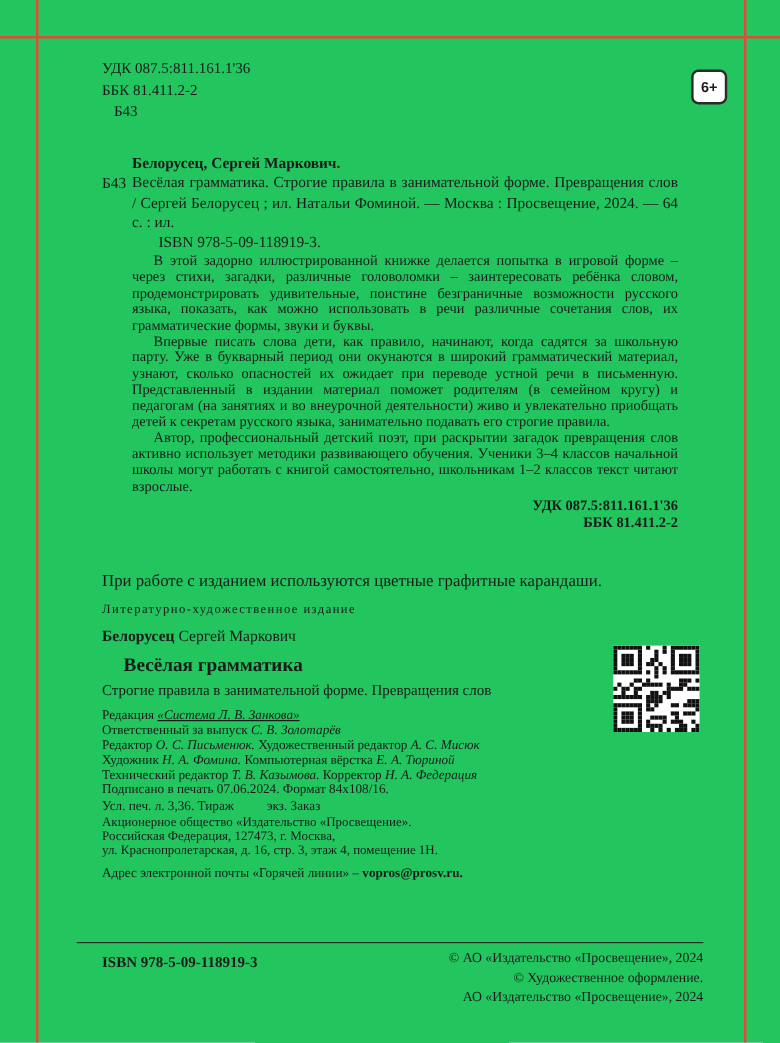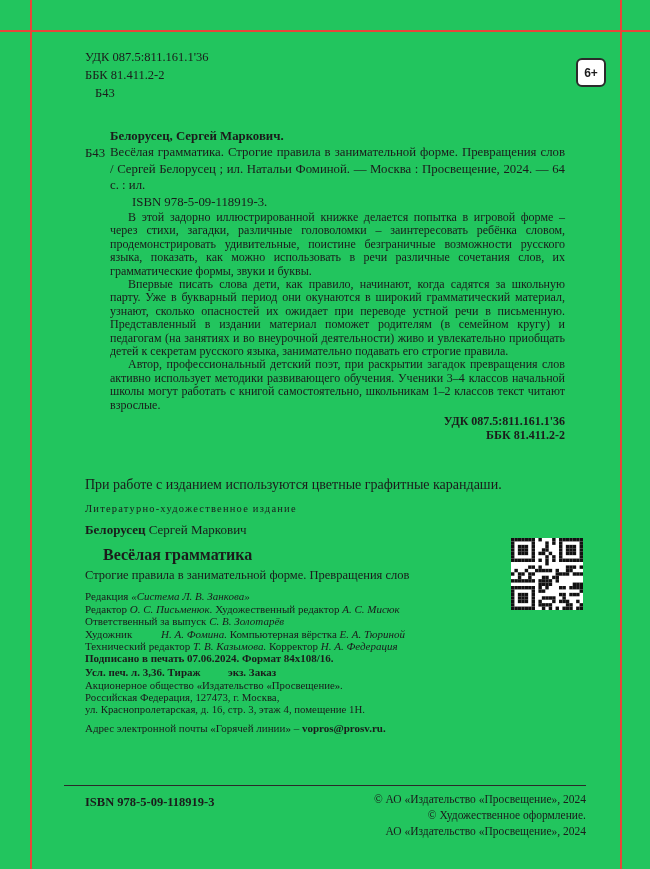--- a/index.html
+++ b/index.html
@@ -46,21 +46,21 @@
   .ed-label{font-size:10.5px;letter-spacing:1.2px;margin:0 0 8px 0;}
   .ed-author{font-size:13px;margin:0 0 8px 0;}
   .ed-author .b{font-weight:bold;}
   .ed-title{font-size:16px;font-weight:bold;margin:0 0 4px 18px;}
   .ed-subtitle{font-size:12.5px;margin:0 0 7px 0;}
   .credits{font-size:11px;line-height:12.6px;}
   .credit-line{white-space:nowrap;}
 
   .qr{position:absolute;left:511px;top:538px;width:72px;height:72px;background:#fff;}
 
-  .print-info{position:absolute;left:85px;top:652px;font-size:11px;line-height:13.5px;font-weight:bold;}
+  .print-info{position:absolute;left:85px;top:652px;font-size:11px;line-height:13.5px;}
   .pre{white-space:pre-wrap;}
 
   .publisher{position:absolute;left:85px;top:679px;font-size:10.8px;line-height:12px;}
 
   .email{position:absolute;left:85px;top:722px;font-size:11px;}
   .email .addr{font-weight:bold;}
 
   .rule{position:absolute;left:64px;top:785px;width:522px;height:1px;background:#2a2a2a;}
 
   .isbn-footer{position:absolute;left:85px;top:795px;font-size:12.5px;font-weight:bold;}
@@ -102,24 +102,24 @@
   </div>
 
   <div class="notice">При работе с изданием используются цветные графитные карандаши.</div>
 
   <div class="edition">
     <p class="ed-label">Литературно-художественное издание</p>
     <p class="ed-author"><span class="b">Белорусец</span><span> Сергей Маркович</span></p>
     <p class="ed-title">Весёлая грамматика</p>
     <p class="ed-subtitle">Строгие правила в занимательной форме. Превращения слов</p>
     <div class="credits">
-        <div class="credit-line"><span>Редакция </span><span style="font-style: italic;">«Система Л. В. Занкова»</span></div>
+        <div class="credit-line"><span>Редакция </span><span style="font-style: italic; text-decoration: underline;">«Система Л. В. Занкова»</span></div>
+        <div class="credit-line"><span>Ответственный за выпуск </span><span style="font-style: italic;">С. В. Золотарёв</span></div>
         <div class="credit-line"><span>Редактор </span><span style="font-style: italic;">О. С. Письменюк.</span><span> Художественный редактор </span><span style="font-style: italic;">А. С. Мисюк</span></div>
-        <div class="credit-line"><span>Ответственный за выпуск </span><span style="font-style: italic;">С. В. Золотарёв</span></div>
-        <div class="credit-line"><span>Художник </span><span style="font-style: italic; margin-left: 26px;">Н. А. Фомина.</span><span> Компьютерная вёрстка </span><span style="font-style: italic;">Е. А. Тюриной</span></div>
+        <div class="credit-line"><span>Художник </span><span style="font-style: italic;">Н. А. Фомина.</span><span> Компьютерная вёрстка </span><span style="font-style: italic;">Е. А. Тюриной</span></div>
         <div class="credit-line"><span>Технический редактор </span><span style="font-style: italic;">Т. В. Казымова.</span><span> Корректор </span><span style="font-style: italic;">Н. А. Федерация</span></div>
       </div>
   </div>
 
   <div class="qr"><svg viewBox="0 0 21 21" width="72" height="72">
         <rect x="0" y="0" width="1" height="1" fill="#111"></rect>
         <rect x="1" y="0" width="1" height="1" fill="#111"></rect>
         <rect x="2" y="0" width="1" height="1" fill="#111"></rect>
         <rect x="3" y="0" width="1" height="1" fill="#111"></rect>
         <rect x="4" y="0" width="1" height="1" fill="#111"></rect>

